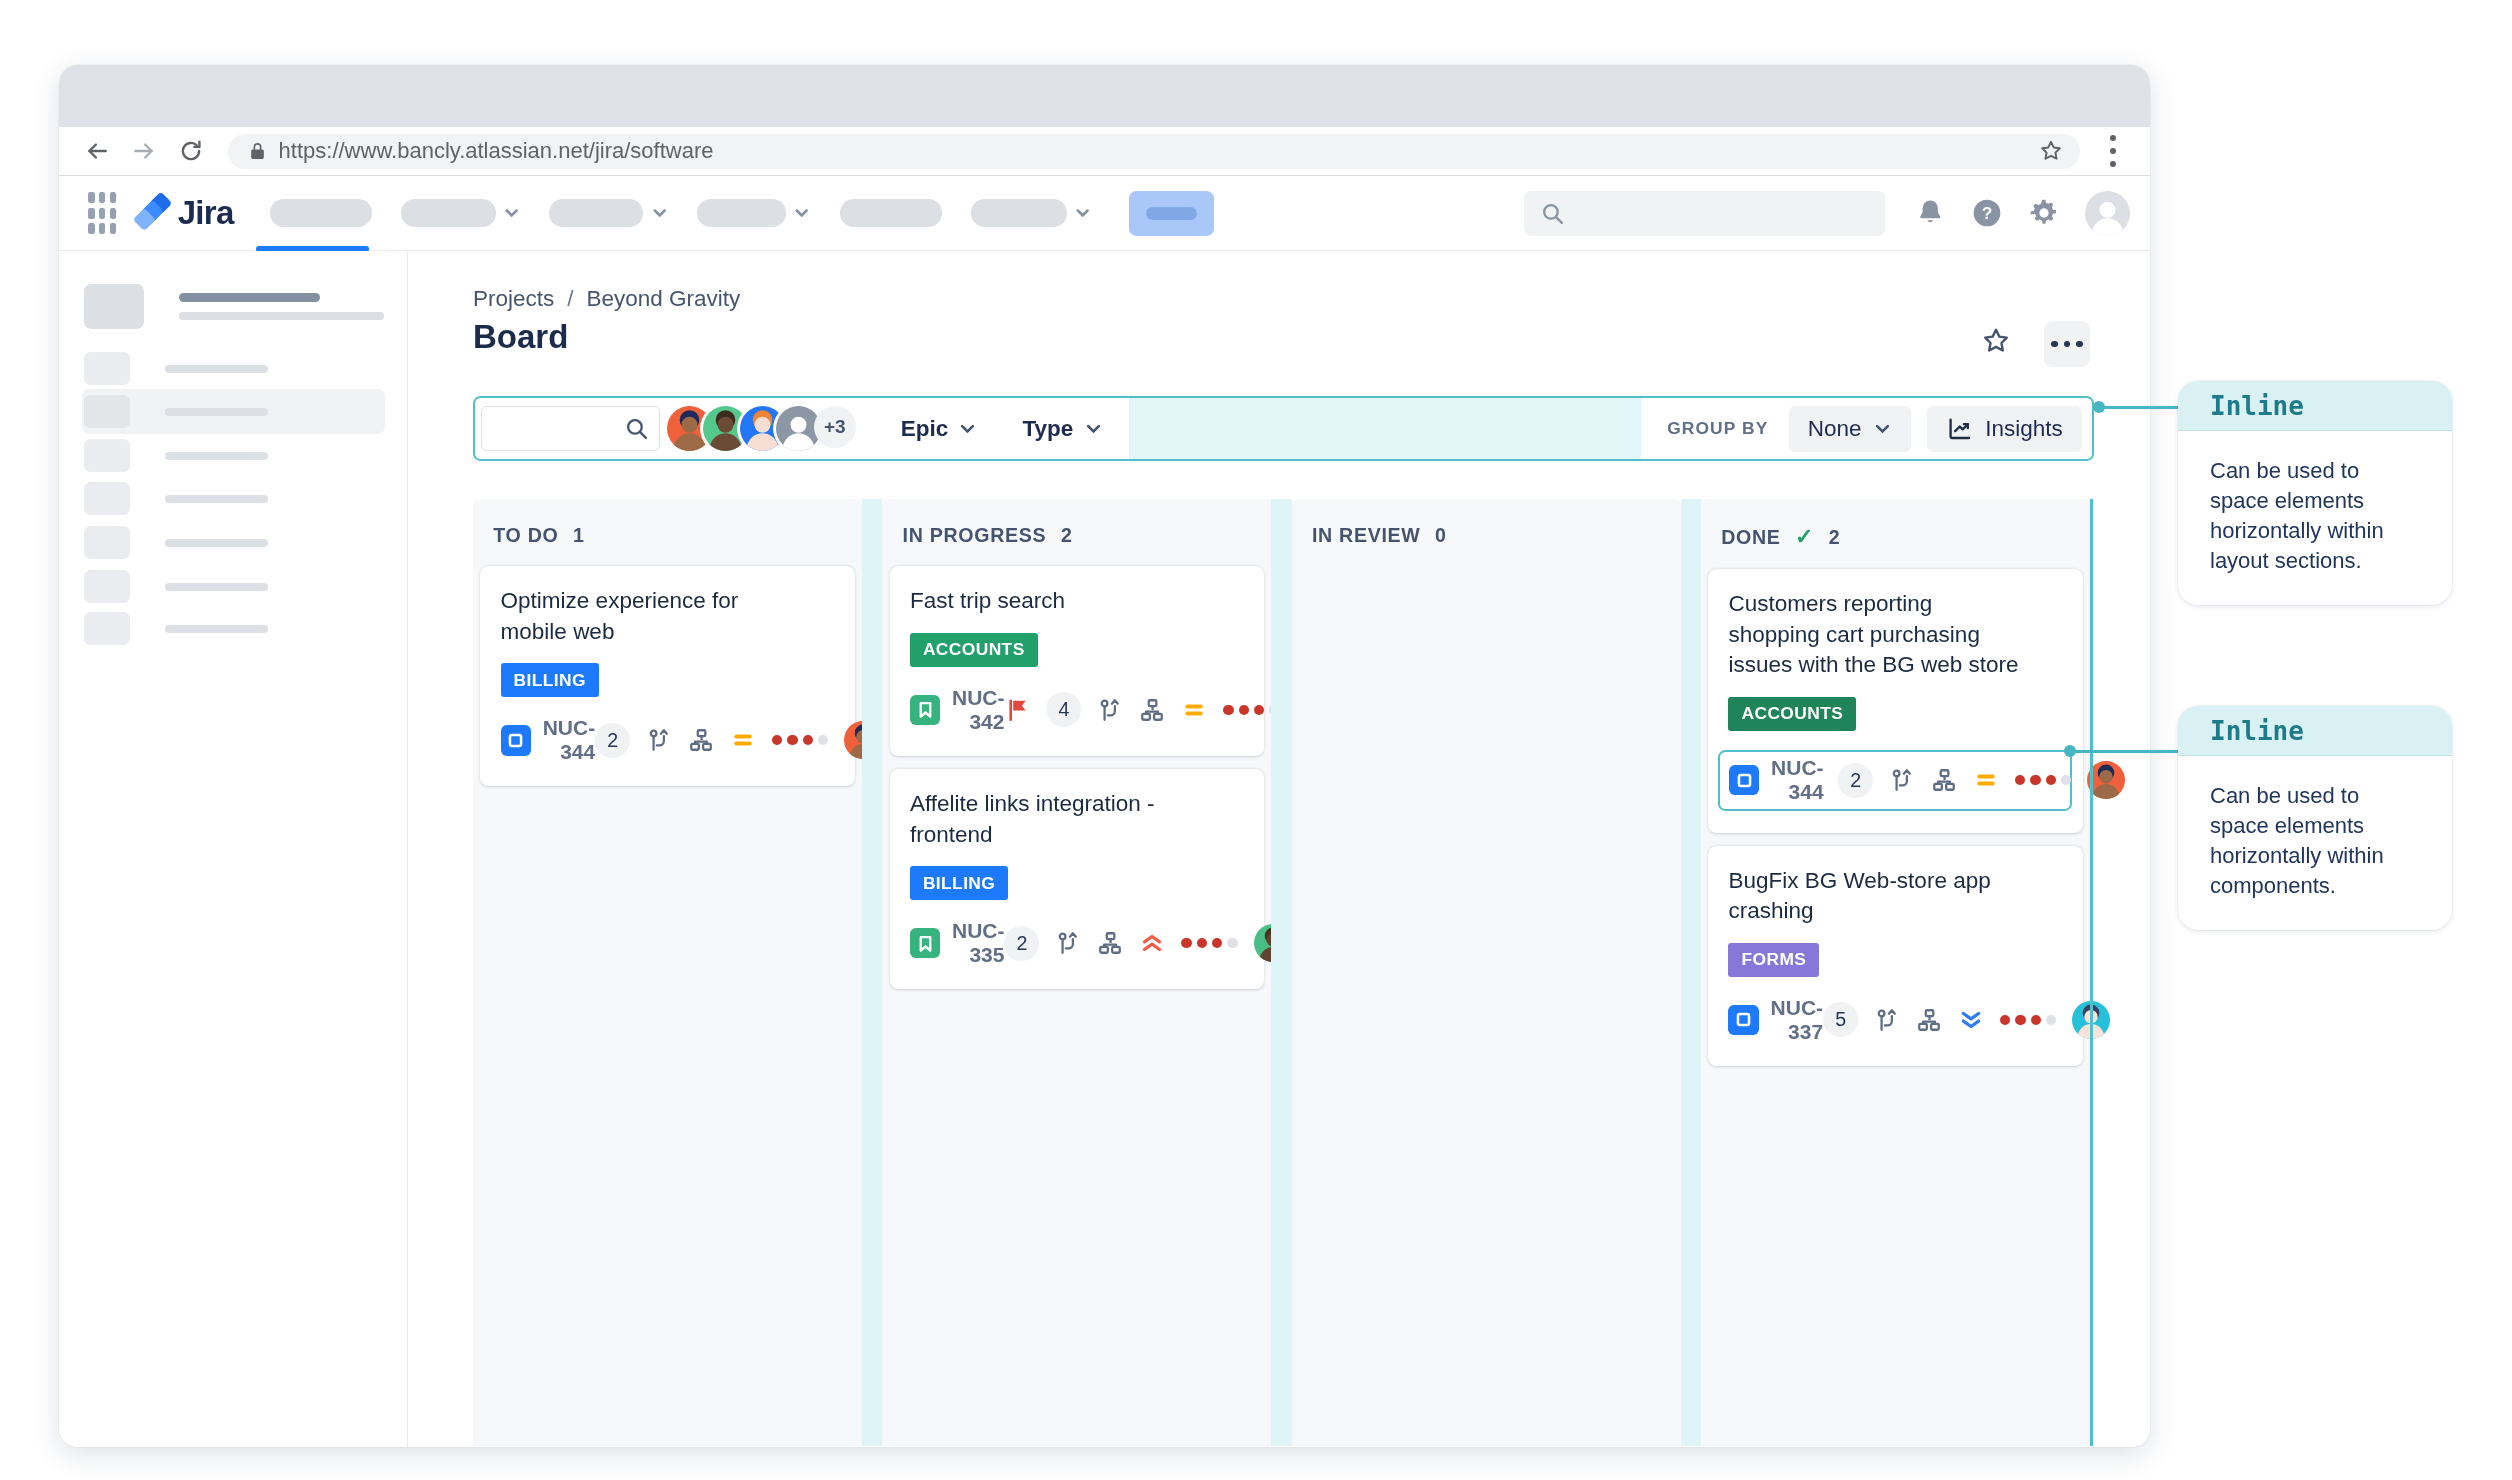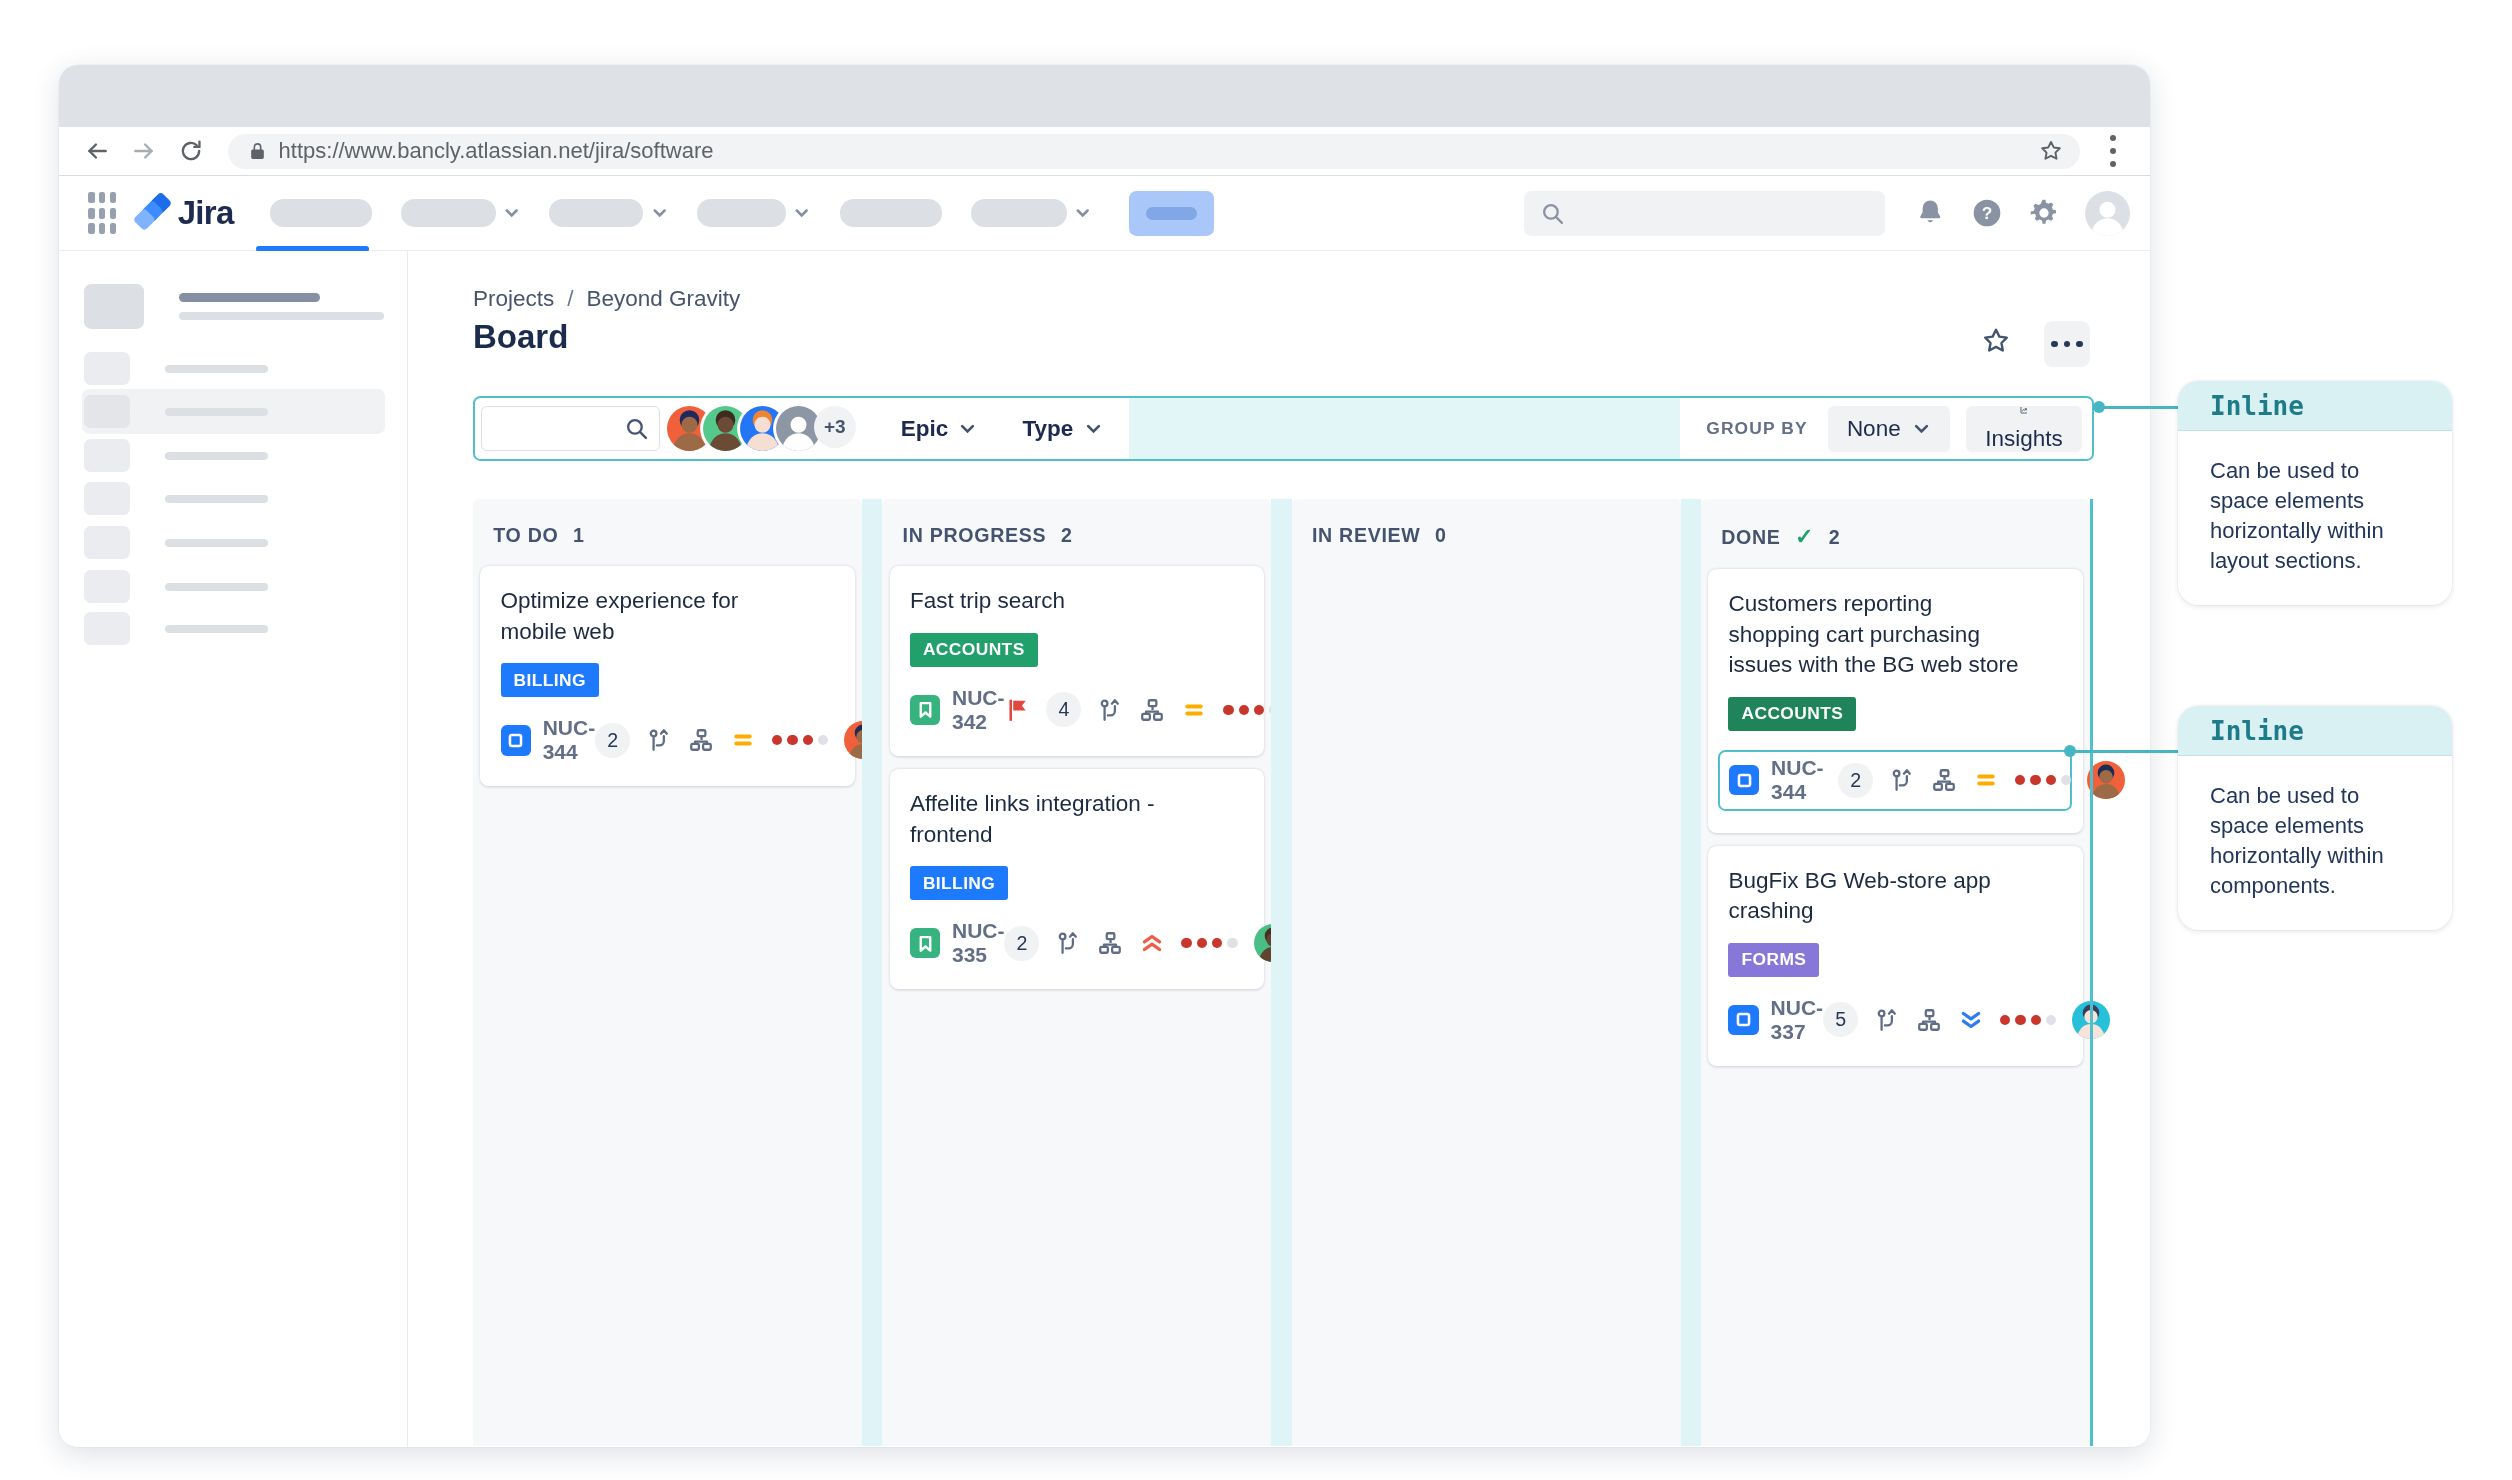--- a/index.html
+++ b/index.html
@@ -69,42 +69,42 @@
     display:flex;align-items:center;justify-content:flex-end;padding-right:10.2px;}
   .f-avatars{display:flex;margin-left:16px;}
   .f-avatars .avatar{width:45px;height:45px;margin-left:-8.7px;box-shadow:0 0 0 2.9px #fff;}
   .f-more{width:42px;height:42px;border-radius:50%;background:#F1F2F4;color:#44546F;font-size:19px;font-weight:600;
     display:flex;align-items:center;justify-content:center;margin-left:-7.3px;z-index:2;}
   .f-dd{display:flex;align-items:center;gap:10.2px;font-size:22.5px;font-weight:600;color:#1C2B4F;margin-left:45px;}
   .f-spacer{flex:1;align-self:stretch;background:#E2F6F8;margin:0 26px;}
   .groupby{font-size:17.4px;font-weight:700;letter-spacing:1.1px;color:#626F86;margin-right:20.3px;}
   .f-btn{height:46px;border-radius:5.8px;background:#F1F2F4;display:flex;align-items:center;gap:11.6px;
     padding:0 19px;font-size:22.5px;font-weight:400;color:#1C2B4F;}
-  .f-btn + .f-btn{margin-left:16px;flex-direction:column;}
+  .f-btn + .f-btn{margin-left:16px;}
 
   
   .board{position:absolute;left:65px;top:248px;height:947px;display:flex;}
   .col{width:389px;background:#F7F8F9;border-radius:5.8px 5.8px 0 0;box-sizing:border-box;padding:25px 7.3px 0 7.3px;flex:none;}
   .colgap{width:20.3px;background:#DFF4F6;flex:none;}
   .vline{width:3.6px;background:#4FC0CB;flex:none;}
   .colhead{display:flex;align-items:center;gap:14.5px;padding:0 13px 19px 13px;
     font-size:19.6px;font-weight:700;letter-spacing:0.7px;color:#44546F;}
   .colhead .check{color:#22A06B;font-size:22px;font-weight:800;}
   .card{background:#fff;border-radius:8.7px;box-shadow:0 0.7px 2.9px rgba(9,30,66,.18);padding:20.3px 20.3px 22px 20.3px;
     margin-bottom:13px;}
   .card-title{font-size:22.5px;line-height:30.5px;font-weight:500;color:#1C2B41;margin-bottom:16px;}
   .card-label{display:inline-block;background:var(--lbl,#1D7AFC);color:#fff;font-size:17.4px;font-weight:700;
     letter-spacing:0.4px;padding:6.5px 13px;border-radius:3px;margin-bottom:19px;}
   .meta{display:flex;align-items:center;}
   .meta-hl{border:2.9px solid #4FC0CB;border-radius:7.3px;padding:4.4px 8.7px;margin:0 -10.2px;}
   .isp{width:33px;align-self:stretch;background:#DFF4F6;margin-left:14.5px;}
   .type-icon{width:30.5px;height:30.5px;border-radius:5.8px;display:flex;align-items:center;justify-content:center;flex:none;}
   .type-task{background:#1D7AFC;}
   .type-story{background:#36B37E;}
-  .key{font-size:21px;font-weight:700;color:#626F86;margin-left:11.6px;}
+  .key{font-size:21px;font-weight:700;color:#626F86;margin-left:11.6px;text-align:right;}
   .meta-right{margin-left:auto;display:flex;align-items:center;gap:16px;}
   .badge{min-width:35px;height:35px;border-radius:17.4px;background:#F1F2F4;color:#253858;font-size:19.6px;font-weight:500;
     display:flex;align-items:center;justify-content:center;padding:0 4.4px;box-sizing:border-box;}
   .micon{width:26px;height:26px;display:block;}
   .dots{display:flex;gap:5.1px;align-items:center;}
   .dots i{width:10.2px;height:10.2px;border-radius:50%;background:#C9372C;}
   .dots i.off{background:#DFE1E6;}
   .meta .avatar{width:38px;height:38px;flex:none;}
 
   

